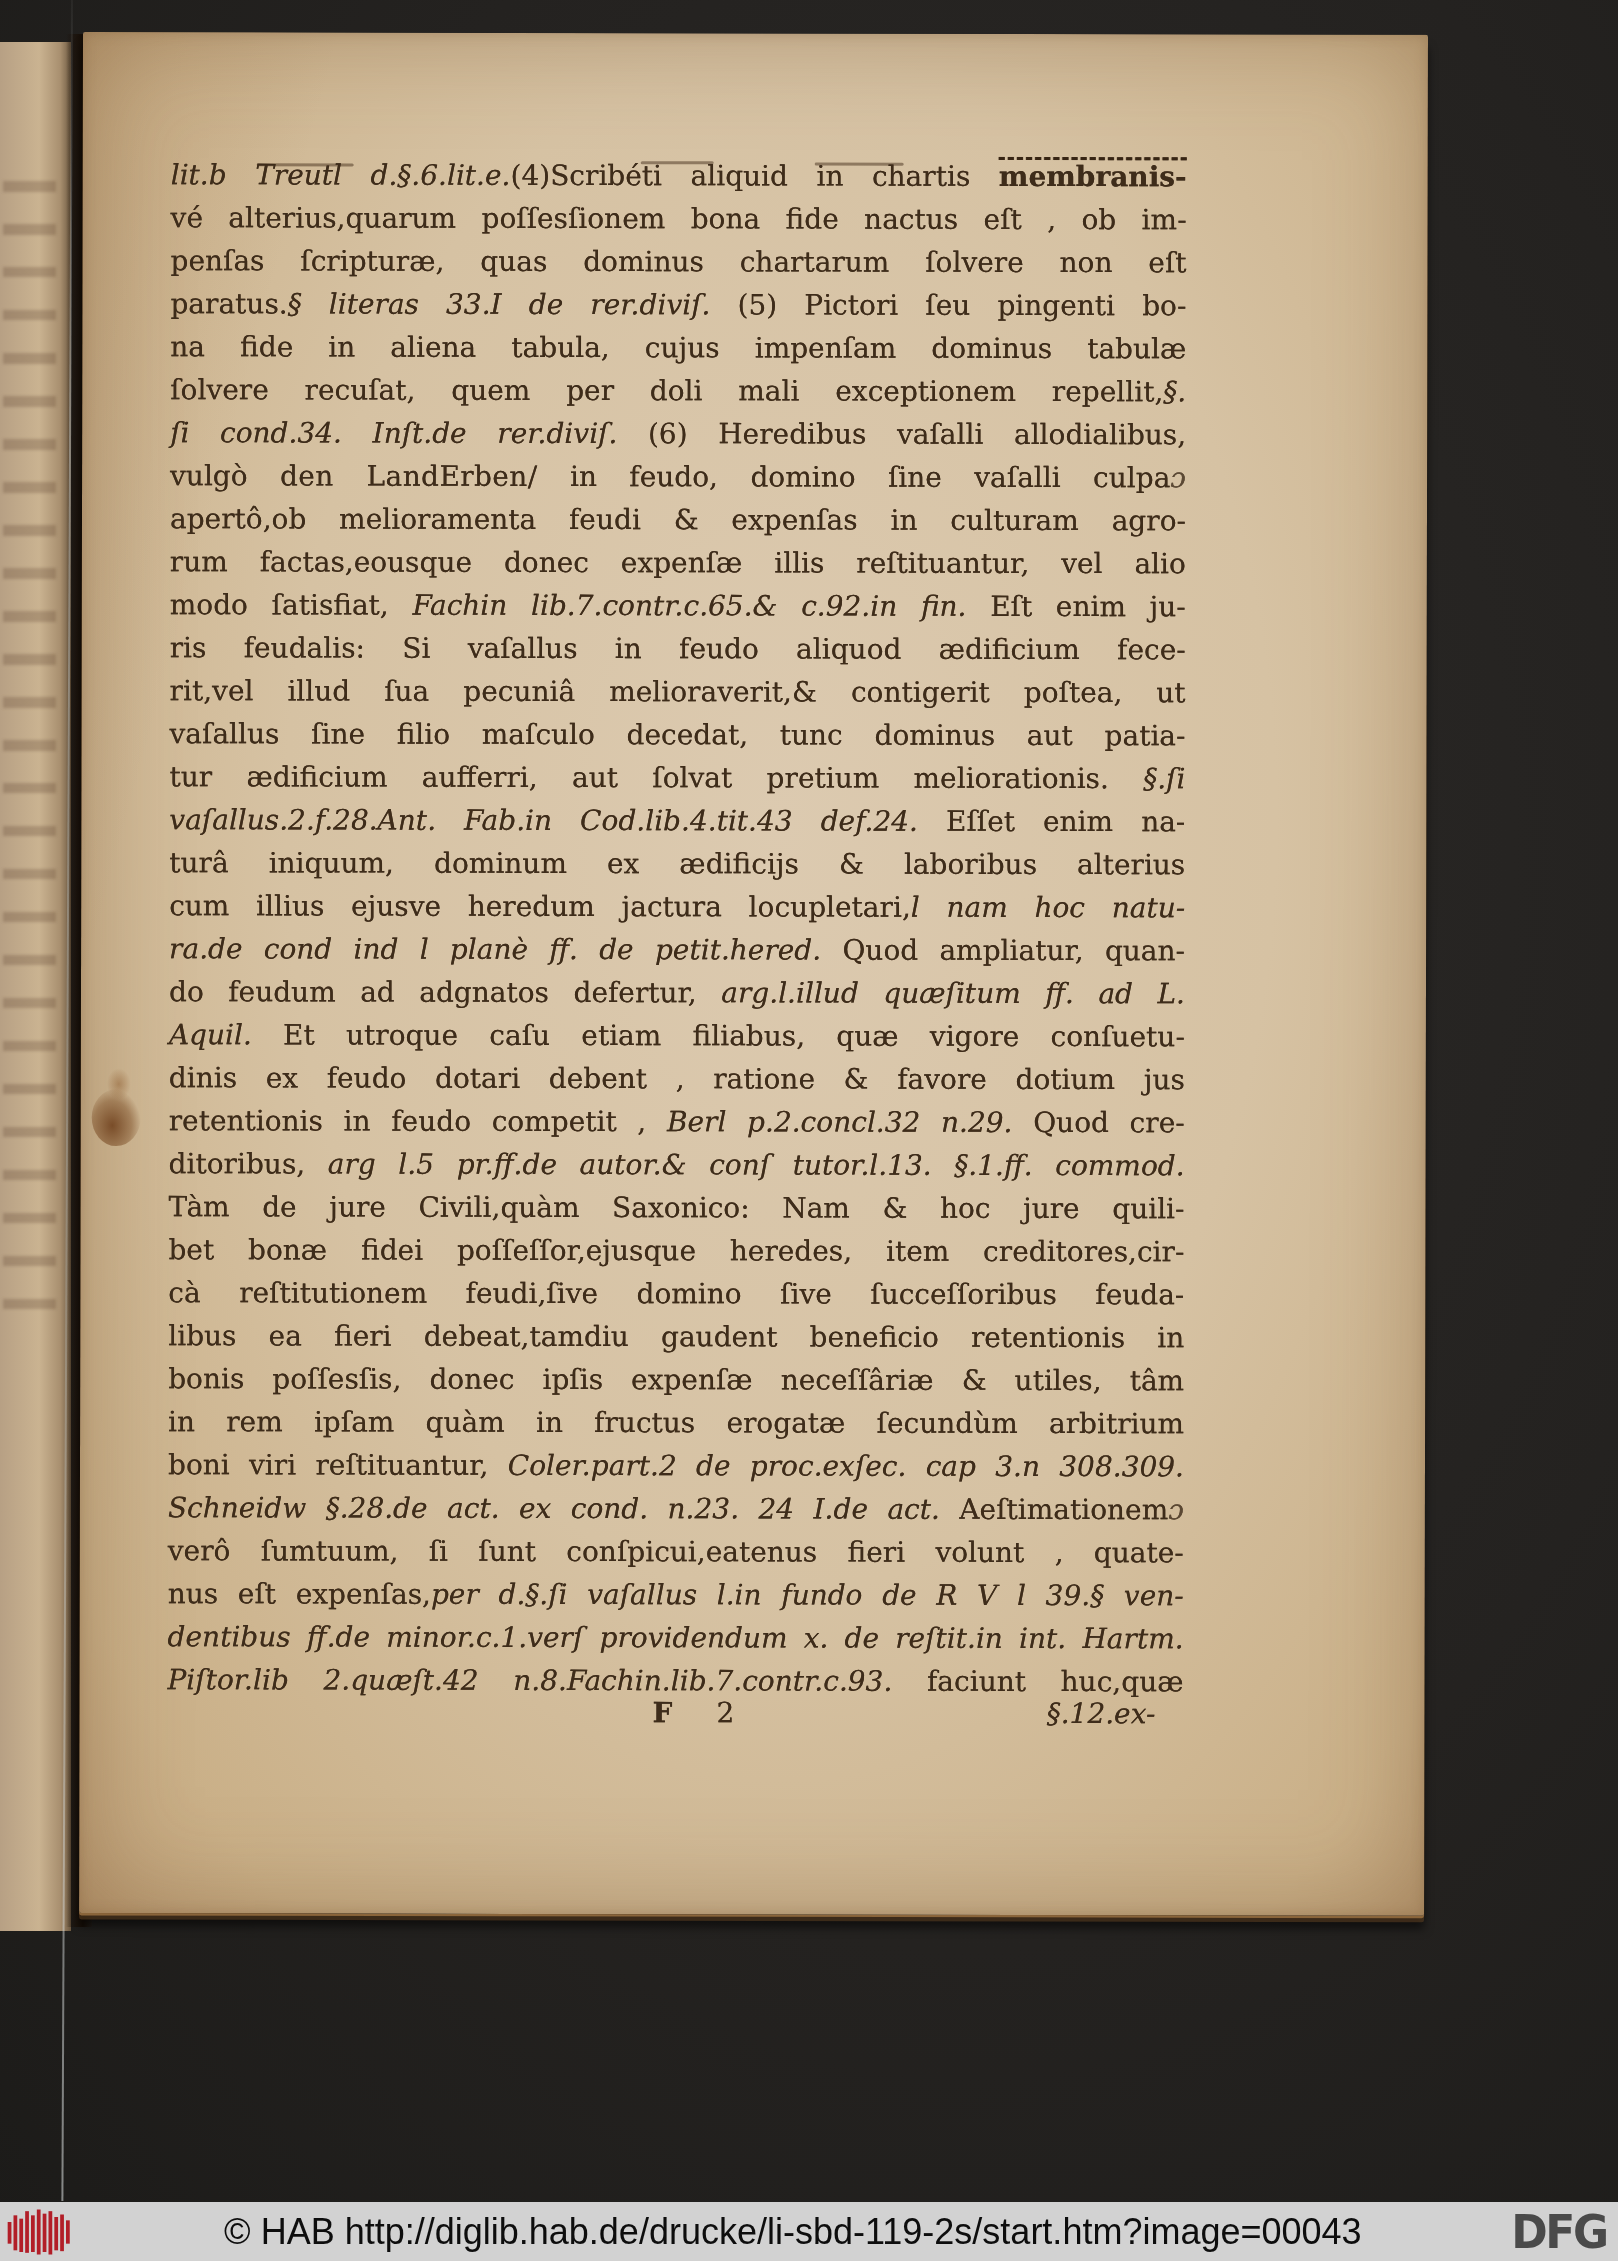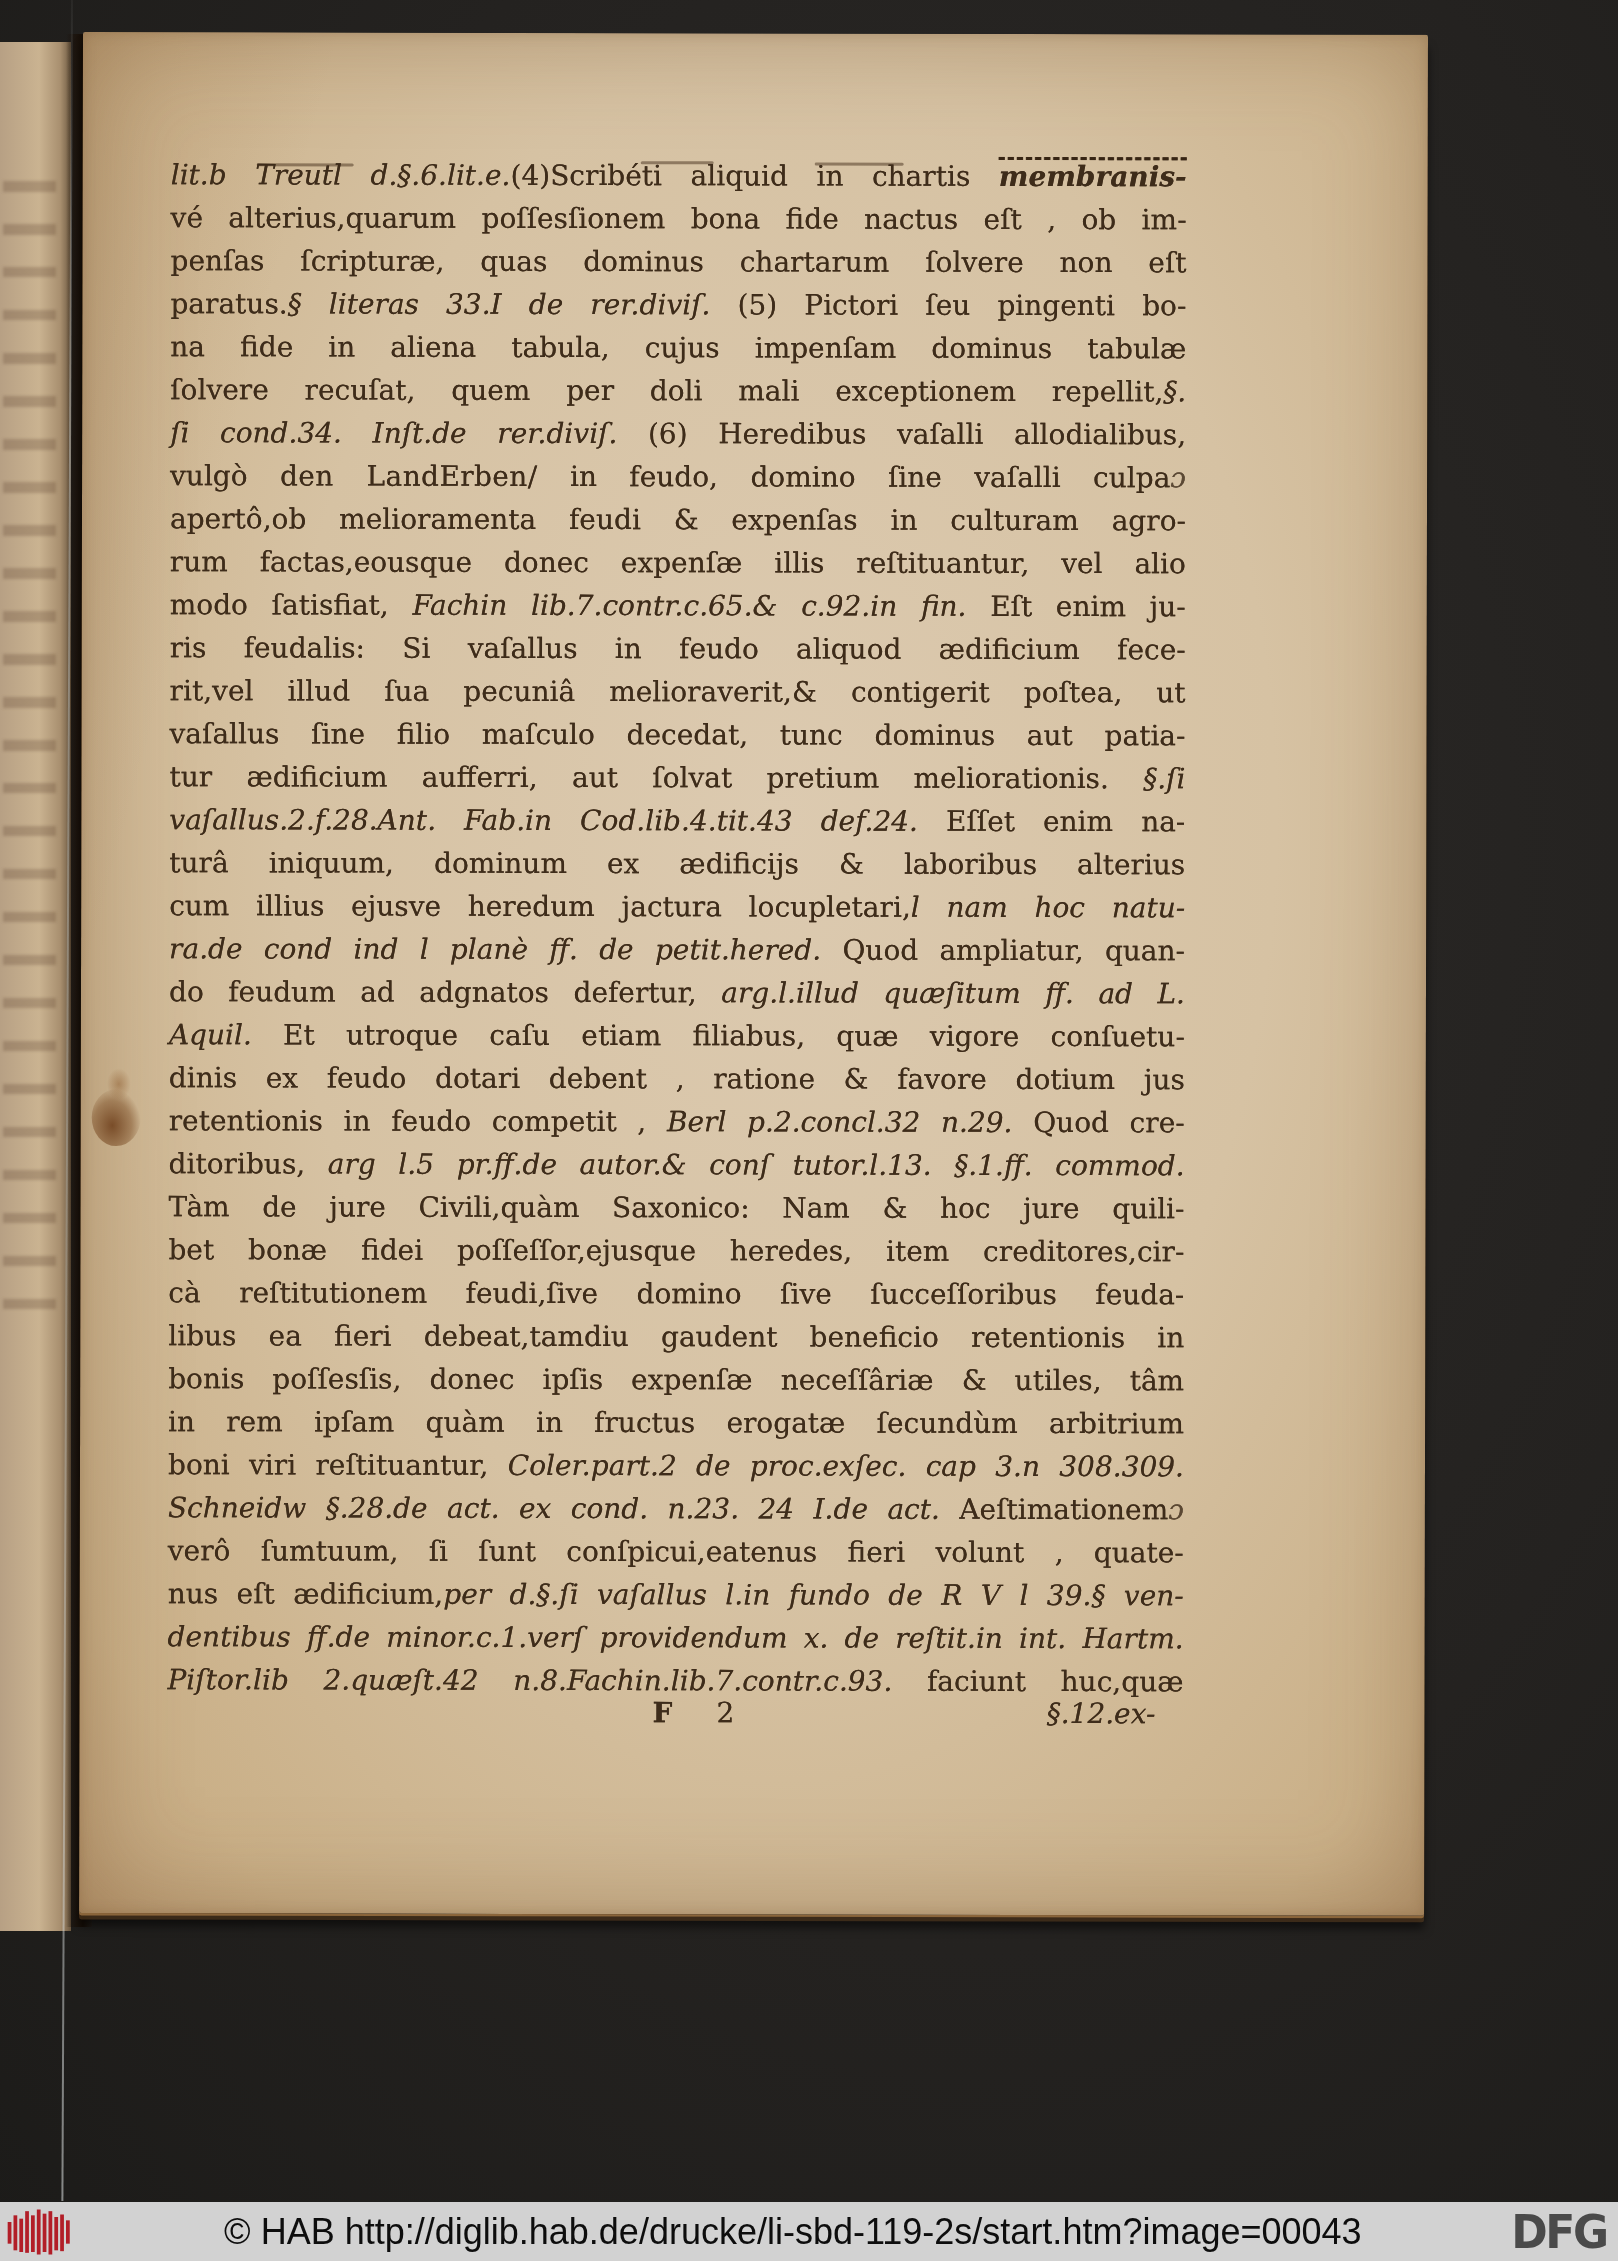--- a/index.html
+++ b/index.html
@@ -67,21 +67,21 @@
     text-align:justify;text-align-last:justify;
     text-shadow:0 0 0.6px rgba(62,44,26,.85);
     white-space:normal;
   }
   .seg{}
   .italic{font-style:italic;}
   .fraktur{font-weight:normal;letter-spacing:0.4px;}
   .stamped{
     font-weight:bold;
     text-decoration:overline;text-decoration-style:dashed;
-    text-decoration-thickness:2.8px;text-decoration-color:rgba(52,34,18,.9);font-style:italic;
+    text-decoration-thickness:2.8px;text-decoration-color:rgba(52,34,18,.9);
   }
   .swash{font-style:italic;opacity:.8;}
   #signature-row{
     position:absolute;left:88px;top:1663px;width:1016px;height:43px;
     font-size:28px;color:var(--ink);text-shadow:0 0 0.6px rgba(62,44,26,.85);
   }
   #sig-letter{position:absolute;left:485px;font-weight:bold;}
   #sig-number{position:absolute;left:549px;}
   #catchword{position:absolute;right:28px;font-style:italic;}
   
@@ -142,21 +142,21 @@
       <div class="line"><span class="seg">ditoribus, </span><span class="seg italic">arg l.5 pr.ff.de autor.&amp; conſ tutor.l.13. §.1.ff. commod.</span></div>
       <div class="line"><span class="seg">Tàm de jure Civili,quàm Saxonico: Nam &amp; hoc jure quili-</span></div>
       <div class="line"><span class="seg">bet bonæ fidei poſſeſſor,ejusque heredes, item creditores,cir-</span></div>
       <div class="line"><span class="seg">cà reſtitutionem feudi,ſive domino ſive ſucceſſoribus feuda-</span></div>
       <div class="line"><span class="seg">libus ea fieri debeat,tamdiu gaudent beneficio retentionis in</span></div>
       <div class="line"><span class="seg">bonis poſſesſis, donec ipſis expenſæ neceſſâriæ &amp; utiles, tâm</span></div>
       <div class="line"><span class="seg">in rem ipſam quàm in fructus erogatæ ſecundùm arbitrium</span></div>
       <div class="line"><span class="seg">boni viri reſtituantur, </span><span class="seg italic">Coler.part.2 de proc.exſec. cap 3.n 308.309.</span></div>
       <div class="line"><span class="seg italic">Schneidw §.28.de act. ex cond. n.23. 24 I.de act.</span><span class="seg"> Aeſtimationem</span><span class="seg swash">ɔ</span></div>
       <div class="line"><span class="seg">verô ſumtuum, ſi ſunt conſpicui,eatenus fieri volunt , quate-</span></div>
-      <div class="line"><span class="seg">nus eſt ædificium,</span><span class="seg italic">per d.§.ſi vaſallus l.in fundo de R V l 39.§ ven-</span></div>
+      <div class="line"><span class="seg">nus eſt expenſas,</span><span class="seg italic">per d.§.ſi vaſallus l.in fundo de R V l 39.§ ven-</span></div>
       <div class="line"><span class="seg italic">dentibus ff.de minor.c.1.verſ providendum x. de reſtit.in int. Hartm.</span></div>
       <div class="line"><span class="seg italic">Piſtor.lib 2.quæſt.42 n.8.Fachin.lib.7.contr.c.93.</span><span class="seg"> faciunt huc,quæ</span></div>
     </div>
 
   <div id="signature-row">
     <span id="sig-letter">F</span>
     <span id="sig-number">2</span>
     <span id="catchword">§.12.ex-</span>
   </div>
 </div>

